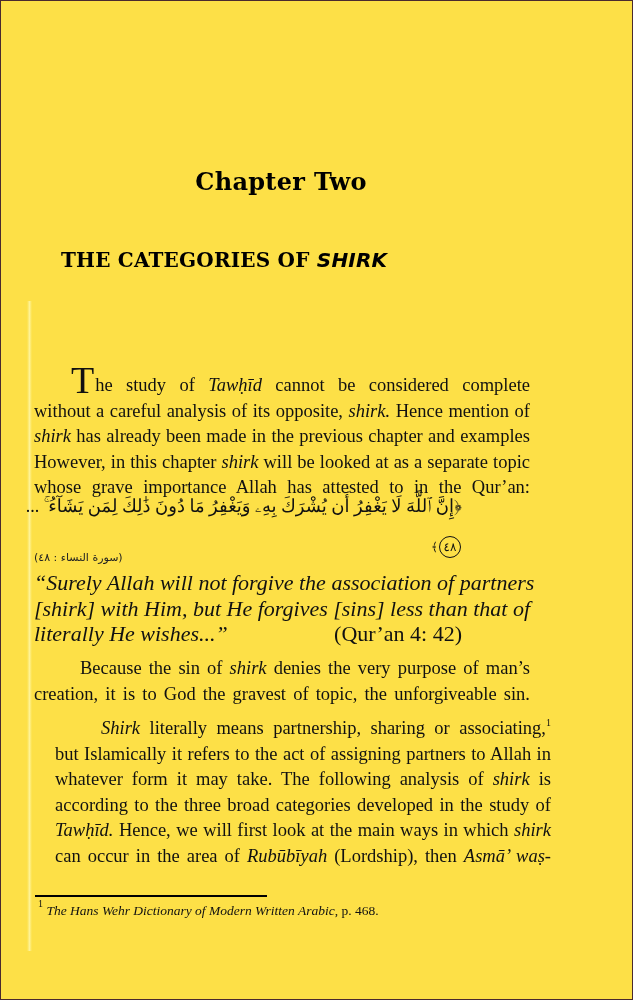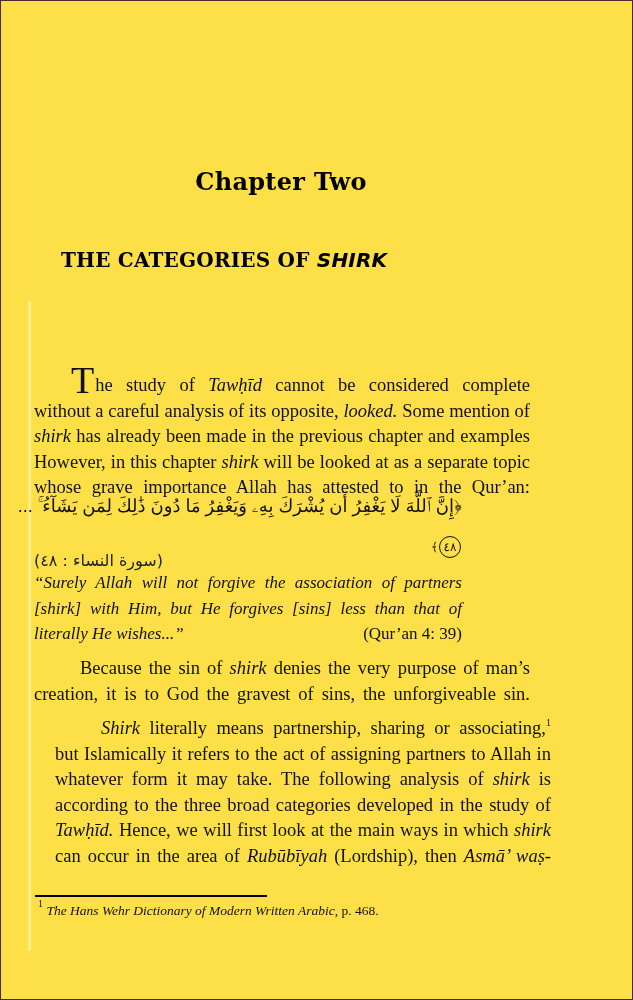--- a/index.html
+++ b/index.html
@@ -88,21 +88,21 @@
     .line.last {
       text-align-last: justify;
     }
     .arabic-line {
       position: absolute;
       top: 494px;
       left: 33px;
       width: 428px;
       direction: rtl;
       text-align: right;
-      font-family: Liberation Sans, sans-serif;
+      font-family: Liberation Serif, serif;
       font-size: 18px;
       color: #111;
       white-space: nowrap;
     }
     .verse-marker {
       position: absolute;
       top: 534px;
       left: 424px;
       width: 36px;
       height: 24px;
@@ -127,32 +127,32 @@
       font-family: "DejaVu Sans", sans-serif;
       font-size: 12px;
       color: #111;
     }
     .surah-ref {
       position: absolute;
       top: 550px;
       left: 33px;
       direction: rtl;
       font-family: "DejaVu Sans", sans-serif;
-      font-size: 16px;
+      font-size: 11px;
       color: #222;
       white-space: nowrap;
     }
     .translation {
       position: absolute;
       top: 569px;
       left: 33px;
       width: 428px;
       font-family: "Liberation Serif", serif;
       font-style: italic;
-      font-size: 17px;
+      font-size: 22px;
       line-height: 25.5px;
       color: #111;
     }
     .translation .line { text-align-last: justify; }
     .translation .ref-line {
       display: flex;
       justify-content: space-between;
       white-space: nowrap;
     }
     .translation .ref {
@@ -190,45 +190,45 @@
 
 <div class="page">
   <div class="margin-tint"></div>
 
   <div class="chapter-label">Chapter Two</div>
 
   <div class="chapter-title"><span>THE CATEGORIES OF </span><span class="it">SHIRK</span></div>
 
   <div class="body-text p1">
     <span class="line"><span class="dropcap">T</span><span>he study of </span><i>Tawḥīd</i><span> cannot be considered complete</span></span>
-    <span class="line"><span>without a careful analysis of its opposite, </span><i>looked.</i><span> Some mention of</span></span>
+    <span class="line"><span>without a careful analysis of its opposite, </span><i>shirk.</i><span> Hence mention of</span></span>
     <span class="line"><i>shirk</i><span> has already been made in the previous chapter and examples</span></span>
     <span class="line"><span>However, in this chapter </span><i>shirk</i><span> will be looked at as a separate topic</span></span>
     <span class="line last"><span>whose grave importance Allah has attested to in the Qur’an:</span></span>
   </div>
 
   <div class="arabic-line">﴿إِنَّ ٱللَّهَ لَا يَغْفِرُ أَن يُشْرَكَ بِهِۦ وَيَغْفِرُ مَا دُونَ ذَٰلِكَ لِمَن يَشَآءُ ۚ ...</div>
   <div class="verse-marker">
     <span class="verse-bracket">﴾</span>
     <span class="verse-num">٤٨</span>
   </div>
   <div class="surah-ref">(سورة النساء : ٤٨)</div>
 
   <div class="translation">
     <span class="line">“Surely Allah will not forgive the association of partners</span>
     <span class="line">[shirk] with Him, but He forgives [sins] less than that of</span>
     <span class="ref-line">
       <span>literally He wishes...”</span>
-      <span class="ref">(Qur’an 4: 39)</span>
+      <span class="ref">(Qur’an 4: 42)</span>
     </span>
   </div>
 
   <div class="body-text p2">
     <span class="line indent"><span>Because the sin of </span><i>shirk</i><span> denies the very purpose of man’s</span></span>
-    <span class="line"><span>creation, it is to God the gravest of sins, the unforgiveable sin.</span></span>
+    <span class="line"><span>creation, it is to God the gravest of topic, the unforgiveable sin.</span></span>
   </div>
 
   <div class="body-text p3">
     <span class="line indent"><i>Shirk</i><span> literally means partnership, sharing or associating,</span><sup>1</sup></span>
     <span class="line"><span>but Islamically it refers to the act of assigning partners to Allah in</span></span>
     <span class="line"><span>whatever form it may take. The following analysis of </span><i>shirk</i><span> is</span></span>
     <span class="line"><span>according to the three broad categories developed in the study of</span></span>
     <span class="line"><i>Tawḥīd.</i><span> Hence, we will first look at the main ways in which </span><i>shirk</i></span>
     <span class="line"><span>can occur in the area of </span><i>Rubūbīyah</i><span> (Lordship), then </span><i>Asmā’ waṣ-</i></span>
   </div>

